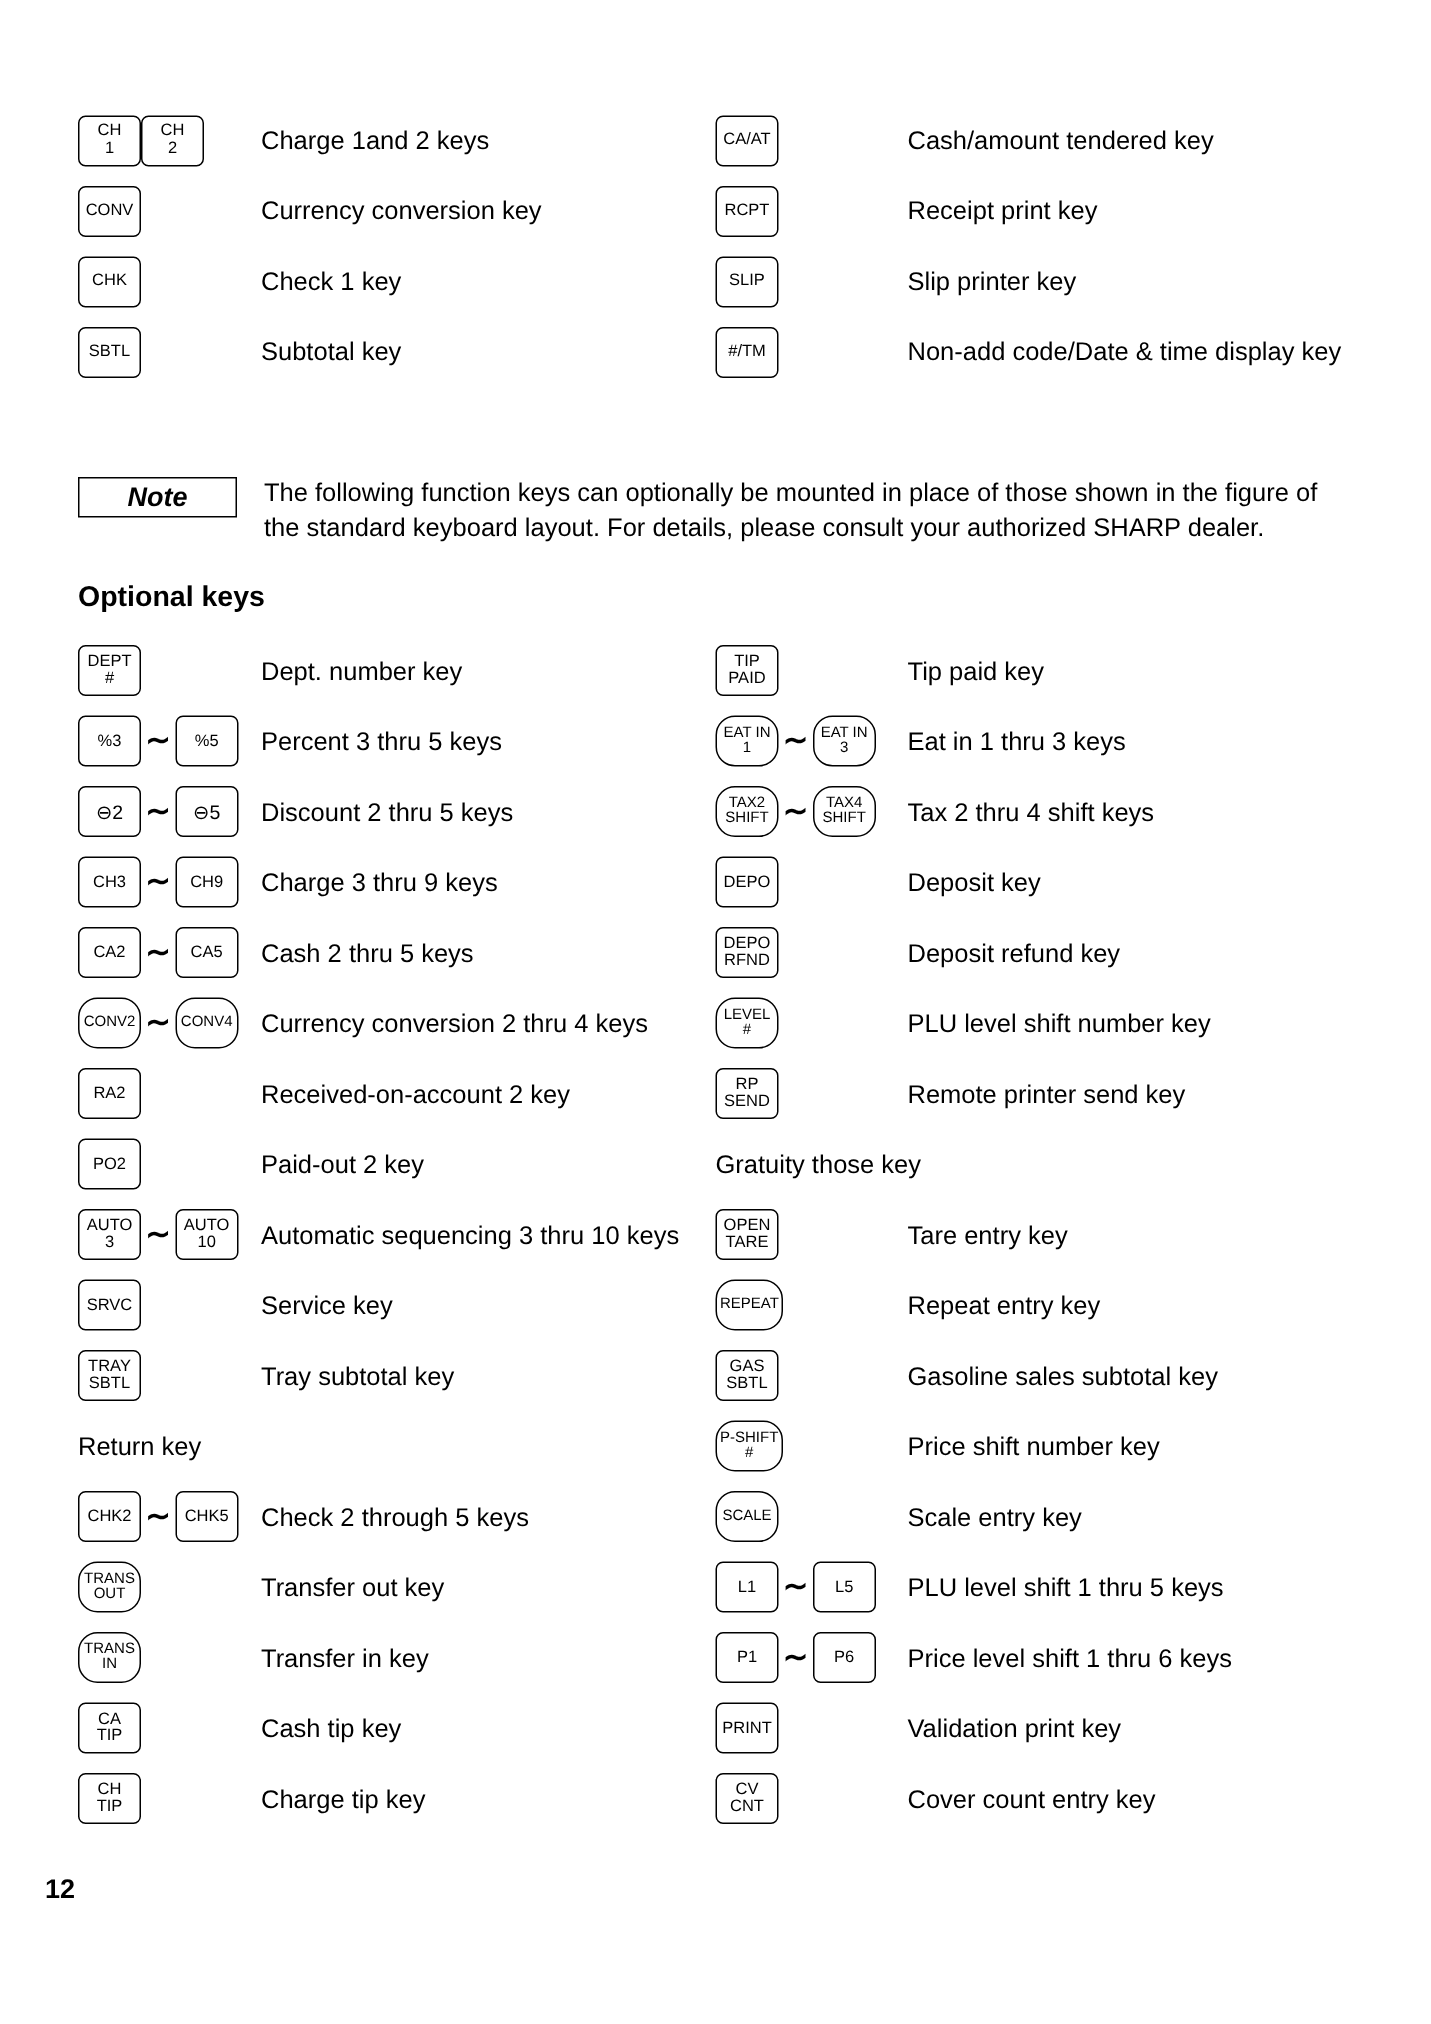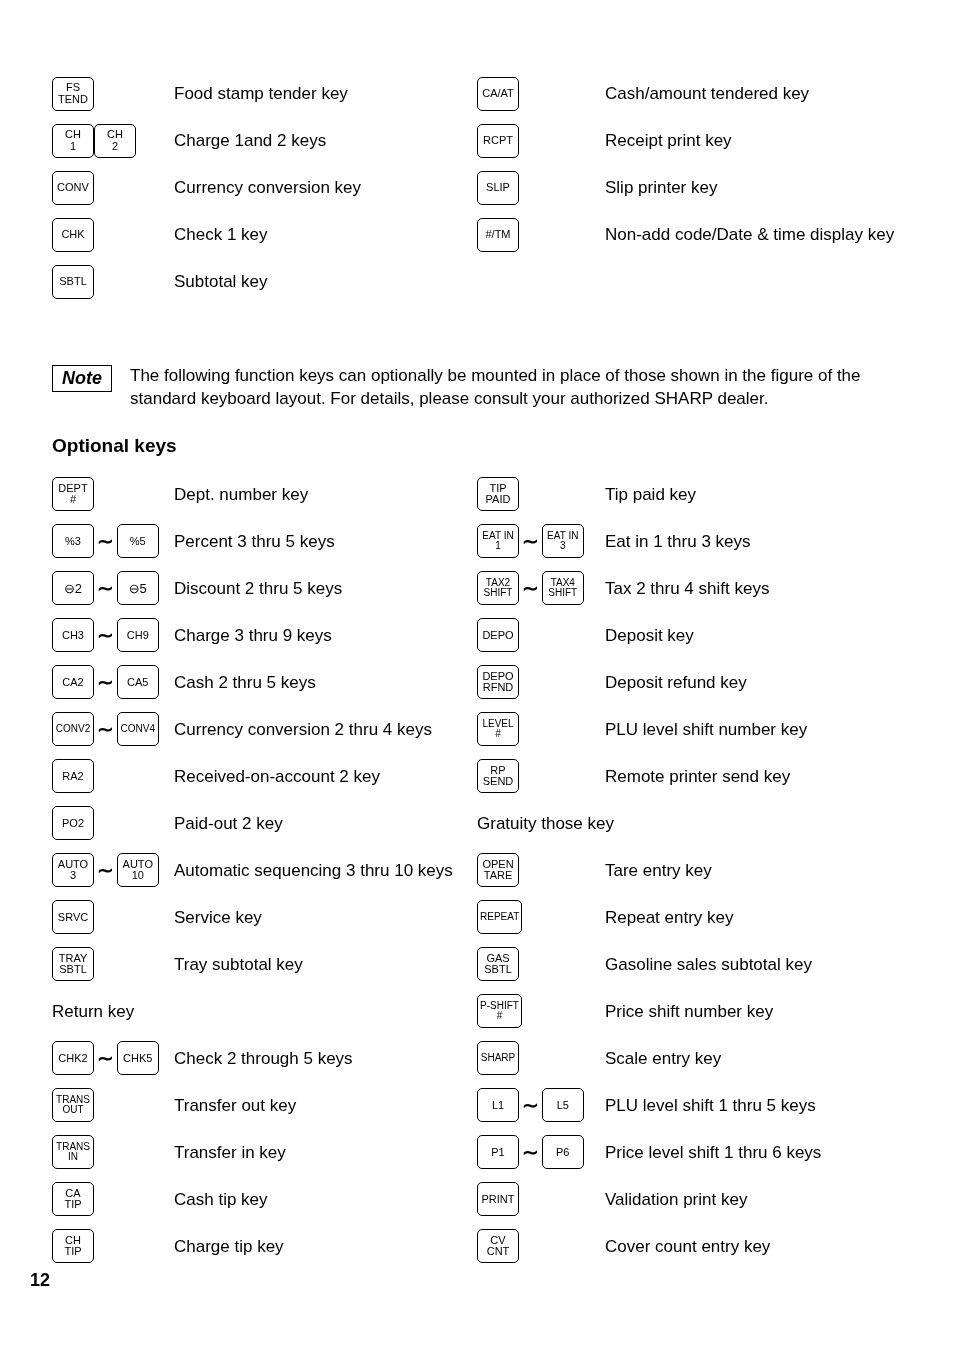--- a/index.html
+++ b/index.html
@@ -44,82 +44,74 @@
     display: flex;
     flex-direction: column;
     align-items: center;
     justify-content: center;
     line-height: 1.05;
     font-size: 11px;
     padding: 0 2px;
     text-align: center;
     font-family: Arial, Helvetica, sans-serif;
   }
-  .keycap.smaller { font-size: 10px; }
+  .keycap.smaller { font-size: 10px; border-radius: 13px; }
   .tilde {
     font-size: 20px;
     font-weight: bold;
     margin: 0 3px;
     line-height: 1;
     font-family: Arial, sans-serif;
   }
   .desc {
     font-size: 17px;
     line-height: 1.25;
     padding-right: 6px;
   }
   .note-block {
     display: flex;
     align-items: flex-start;
     margin: 60px 0 24px 0;
     gap: 18px;
   }
   .note-label {
     border: 1.4px solid #000;
-    padding: 2px 9px;
+    padding: 2px 32px;
     font-weight: bold;
     font-style: italic;
     font-size: 18px;
     flex: 0 0 auto;
   }
   .note-text {
     font-size: 17px;
     line-height: 1.35;
   }
   .section-heading {
     font-weight: bold;
     font-size: 19px;
     margin: 14px 0 14px 0;
   }
   .page-num {
     font-weight: bold;
     font-size: 18px;
+    margin-top: 26px;
     margin-left: -22px;
   }
   .ominus { font-size: 13px; position: relative; }
 </style>
 </head>
 <body>
 
 <div class="page">
 
   <div class="columns">
     <div class="col" id="top-left">
         <div class="row">
           <div class="keys-area">
             <div class="keycap">
-              <span>FS</span>
-              <span>TEND</span>
-            </div>
-          </div>
-          <div class="desc">Food stamp tender key</div>
-        </div>
-        <div class="row">
-          <div class="keys-area">
-            <div class="keycap">
               <span>CH</span>
               <span>1</span>
             </div>
             <div class="keycap">
               <span>CH</span>
               <span>2</span>
             </div>
           </div>
           <div class="desc">Charge 1and 2 keys</div>
         </div>
@@ -468,21 +460,21 @@
             <div class="keycap smaller">
               <span>P-SHIFT</span>
               <span>#</span>
             </div>
           </div>
           <div class="desc">Price shift number key</div>
         </div>
         <div class="row">
           <div class="keys-area">
             <div class="keycap smaller">
-              <span>SHARP</span>
+              <span>SCALE</span>
             </div>
           </div>
           <div class="desc">Scale entry key</div>
         </div>
         <div class="row">
           <div class="keys-area">
             <div class="keycap">
               <span>L1</span>
             </div>
             <span class="tilde">∼</span>

